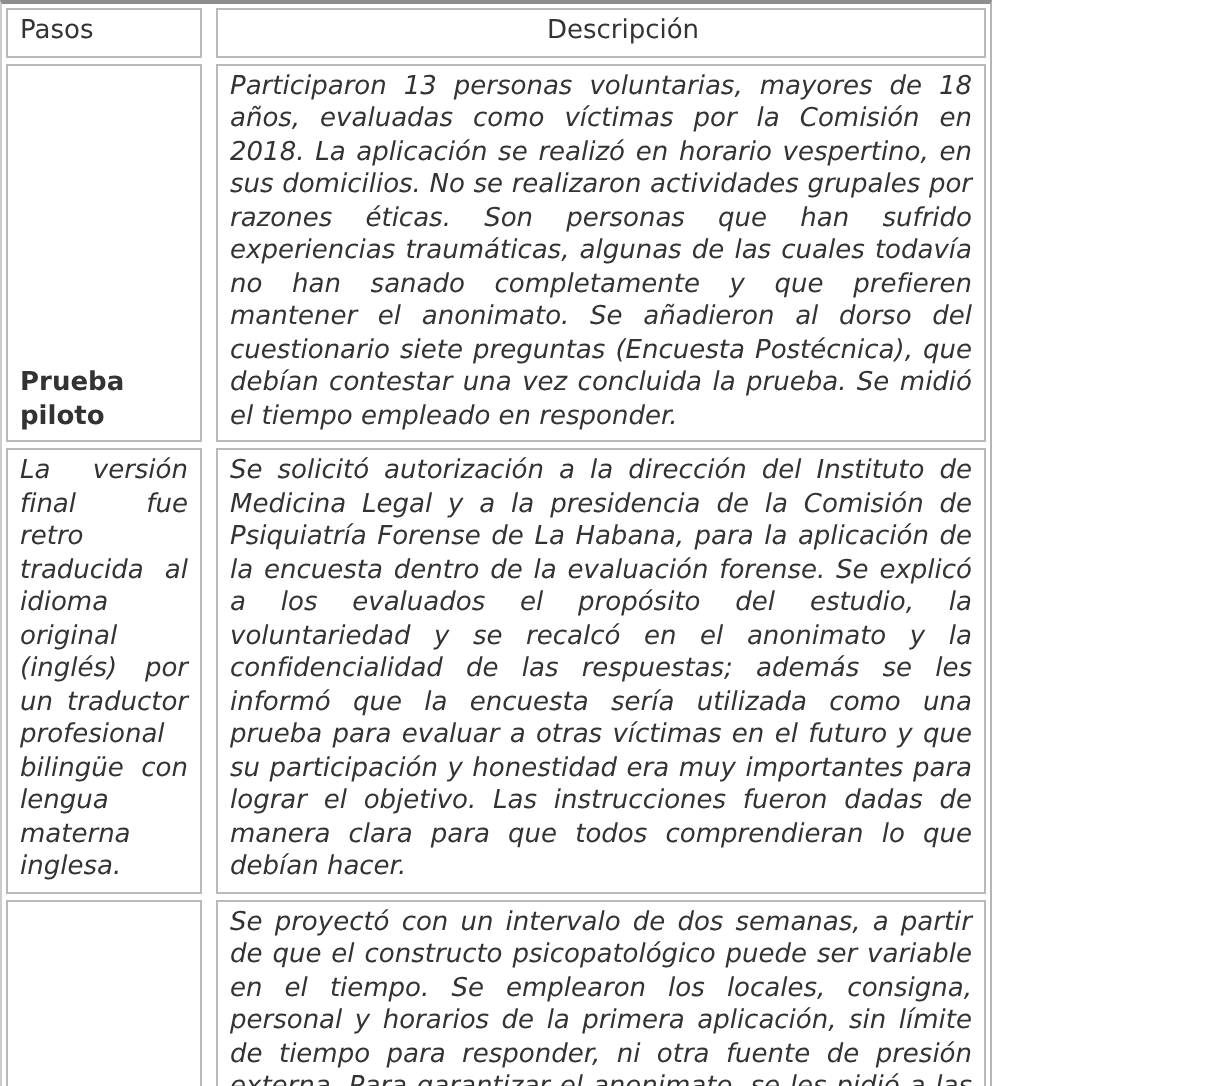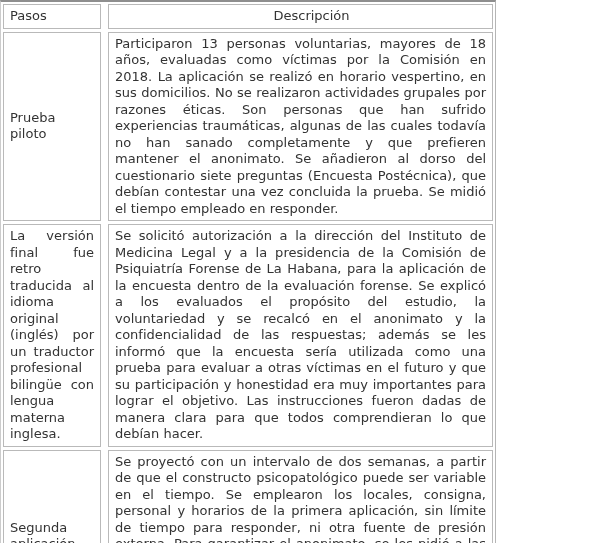--- a/index.html
+++ b/index.html
@@ -40,25 +40,27 @@
   }
   .head-desc {
     display: flex;
     align-items: center;
     justify-content: center;
     text-align: center;
     padding-left: 28px;
   }
   .paso-cell {
     display: flex;
-    align-items: center;
+    align-items: flex-end;
     text-align: left;
+    font-weight: bold;
   }
   .desc-cell {
     text-align: justify;
+    font-style: italic;
   }
 </style>
 </head>
 <body>
 
 <div class="table-wrap">
   <div class="grid">
 
     <div class="cell head-paso">
       <span>Pasos</span>

